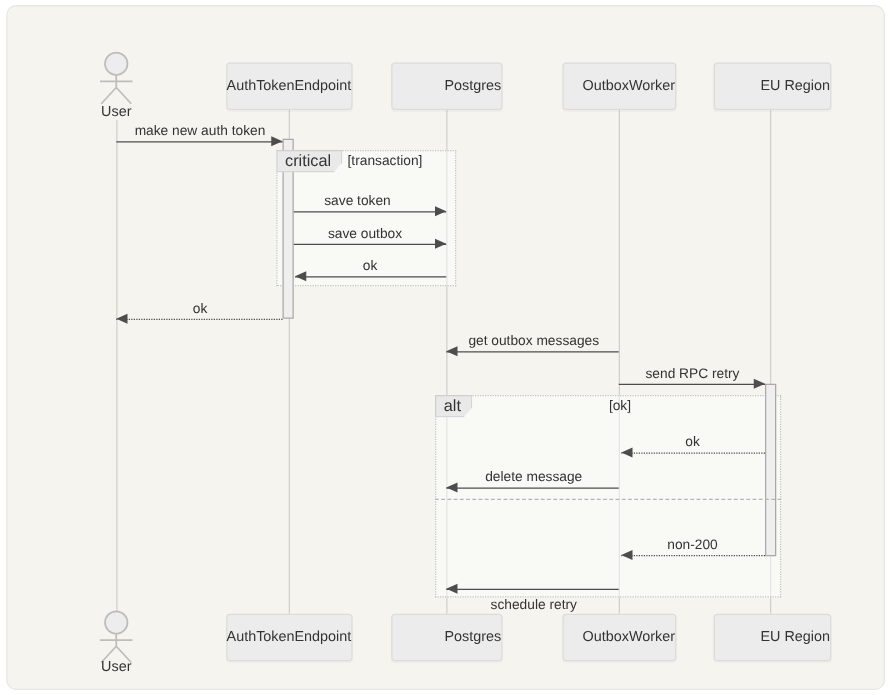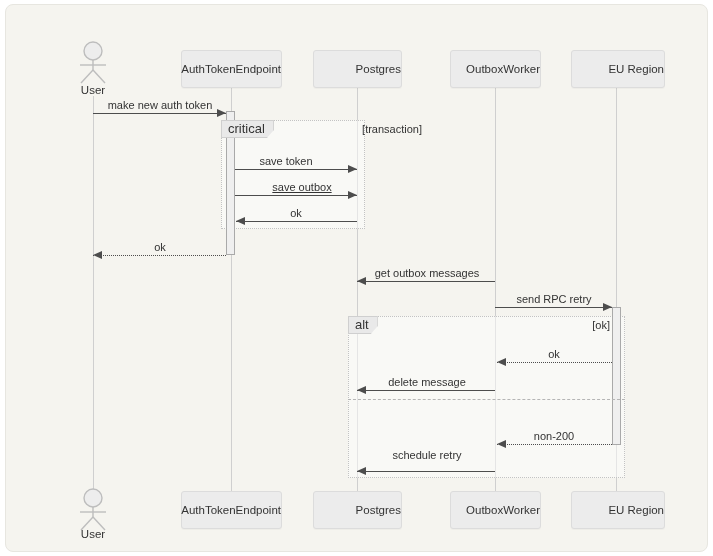--- a/index.html
+++ b/index.html
@@ -25,21 +25,21 @@
   .actor-label{position:absolute;width:60px;text-align:center;font-size:11.5px;color:#333;}
   .actor-svg{position:absolute;}
   .activation{position:absolute;width:9px;box-sizing:border-box;background:#efefef;border:1px solid #a9a9a9;}
   .frame{position:absolute;box-sizing:border-box;border:1px dotted #c3c3c3;background:rgba(255,255,255,0.45);}
   .frame-label{
     position:absolute;box-sizing:border-box;
     background:#e9e9e9;border:1px solid #cfcfcf;
     font-size:13px;color:#333;padding:1px 8px 2px 6px;line-height:13px;
     clip-path:polygon(0 0,100% 0,100% 55%,calc(100% - 7px) 100%,0 100%);
   }
-  .frame-cond{position:absolute;width:140px;text-align:right;font-size:11px;color:#333;margin-left:44px;}
+  .frame-cond{position:absolute;width:140px;text-align:center;font-size:11px;color:#333;}
   .divider{position:absolute;height:0;border-top:1px dashed #b5b5b5;}
   .mlabel{position:absolute;width:170px;text-align:center;font-size:11px;color:#333;white-space:nowrap;}
   .mline{position:absolute;height:0;border-top:1px solid #4d4d4d;}
   .mline.dashed{border-top-style:dotted;}
   .arr-r{position:absolute;width:0;height:0;border-top:4px solid transparent;border-bottom:4px solid transparent;border-left:9px solid #4d4d4d;}
   .arr-l{position:absolute;width:0;height:0;border-top:4px solid transparent;border-bottom:4px solid transparent;border-right:9px solid #4d4d4d;}
 </style>
 </head>
 <body>
 
@@ -88,21 +88,21 @@
   <div class="divider" style="left:348px;top:399px;width:277px;"></div>
 
   <div class="mlabel" style="left:75px;top:99px;">make new auth token</div>
   <div class="mline" style="left:93px;top:113px;width:133px;"></div>
   <div class="arr-r" style="left:217px;top:109px;"></div>
 
   <div class="mlabel" style="left:201px;top:155px;">save token</div>
   <div class="mline" style="left:235px;top:169px;width:122px;"></div>
   <div class="arr-r" style="left:348px;top:165px;"></div>
 
-  <div class="mlabel" style="left:217px;top:181px;text-decoration:underline;">save outbox</div>
+  <div class="mlabel" style="left:207px;top:181px;">save outbox</div>
   <div class="mline" style="left:235px;top:195px;width:122px;"></div>
   <div class="arr-r" style="left:348px;top:191px;"></div>
 
   <div class="mlabel" style="left:211px;top:207px;">ok</div>
   <div class="mline" style="left:236px;top:221px;width:121px;"></div>
   <div class="arr-l" style="left:236px;top:217px;"></div>
 
   <div class="mlabel" style="left:75px;top:241px;">ok</div>
   <div class="mline dashed" style="left:93px;top:255px;width:133px;"></div>
   <div class="arr-l" style="left:93px;top:251px;"></div>
@@ -120,21 +120,21 @@
   <div class="arr-l" style="left:497px;top:358px;"></div>
 
   <div class="mlabel" style="left:342px;top:376px;">delete message</div>
   <div class="mline" style="left:357px;top:390px;width:138px;"></div>
   <div class="arr-l" style="left:357px;top:386px;"></div>
 
   <div class="mlabel" style="left:469px;top:430px;">non-200</div>
   <div class="mline dashed" style="left:497px;top:444px;width:115px;"></div>
   <div class="arr-l" style="left:497px;top:440px;"></div>
 
-  <div class="mlabel" style="left:342px;top:449px;">schedule retry</div>
+  <div class="mlabel" style="left:342px;top:478px;">schedule retry</div>
   <div class="mline" style="left:357px;top:471px;width:138px;"></div>
   <div class="arr-l" style="left:357px;top:467px;"></div>
 
   <div class="pbox" style="left:181px;top:491px;width:101px;">
       <span>AuthTokenEndpoint</span>
     </div>
   <div class="pbox" style="left:313px;top:491px;width:89px;">
       <span>Postgres</span>
     </div>
   <div class="pbox" style="left:450px;top:491px;width:91px;">

